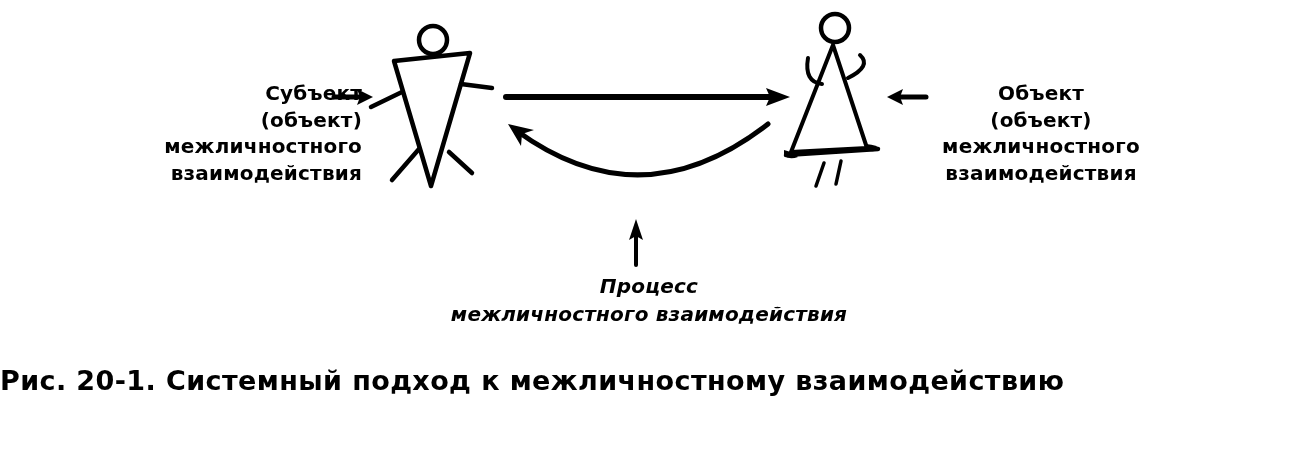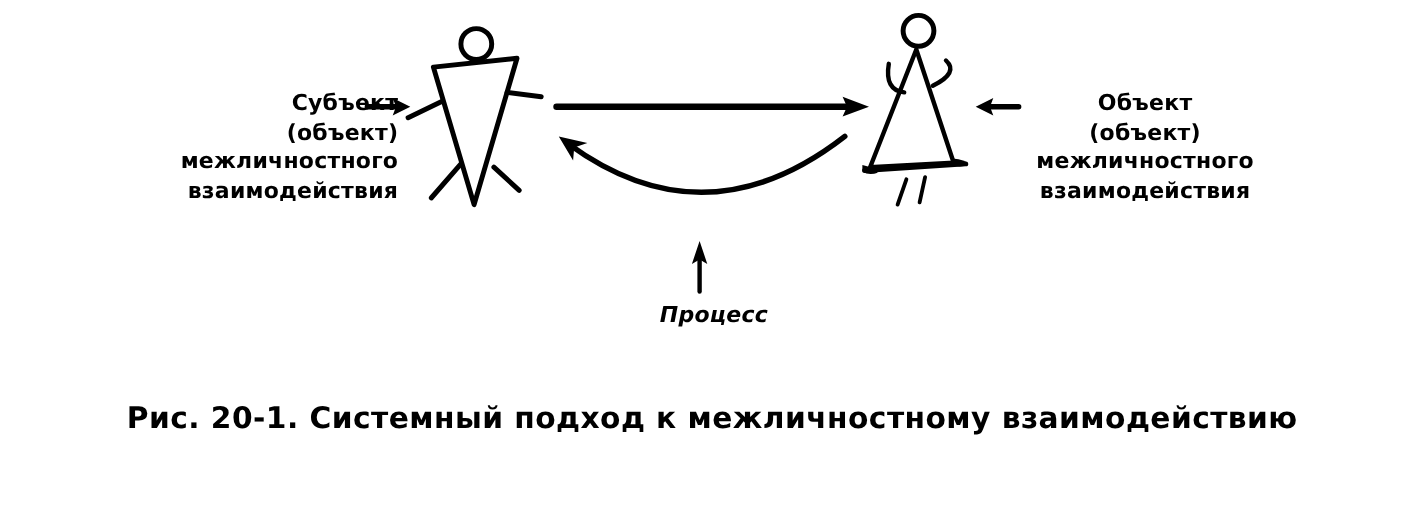--- a/index.html
+++ b/index.html
@@ -52,21 +52,21 @@
     top: 272px;
     width: 502px;
     line-height: 28px;
     font-style: italic;
   }
   #figure-caption {
     position: absolute;
     left: 0;
     top: 365px;
     width: 1295px;
-    text-align: center;
+    text-align: left;
     font-weight: bold;
     font-size: 27px;
     letter-spacing: 0.4px;
     white-space: nowrap;
     color: #000000;
   }
   svg.art {
     position: absolute;
     left: 0;
     top: 0;
@@ -149,17 +149,18 @@
 
   <div class="label-block" id="label-right">
     <span class="label-line">Объект</span>
     <span class="label-line">(объект)</span>
     <span class="label-line">межличностного</span>
     <span class="label-line">взаимодействия</span>
   </div>
 
   <div class="label-block" id="label-process">
     <span class="label-line">Процесс</span>
+    <span class="label-line">межличностного взаимодействия</span>
   </div>
 
   <div id="figure-caption">Рис. 20-1. Системный подход к межличностному взаимодействию</div>
 
 </div>
 
 </body></html>

